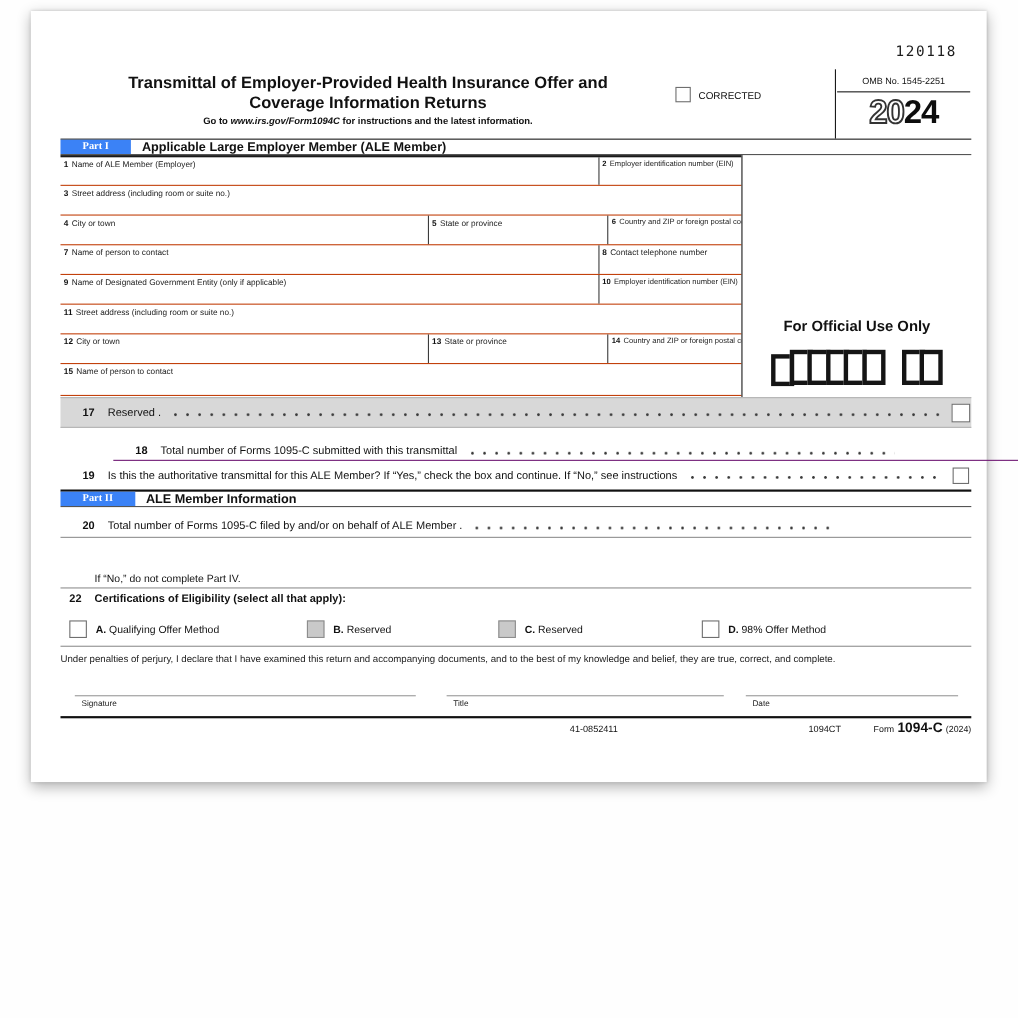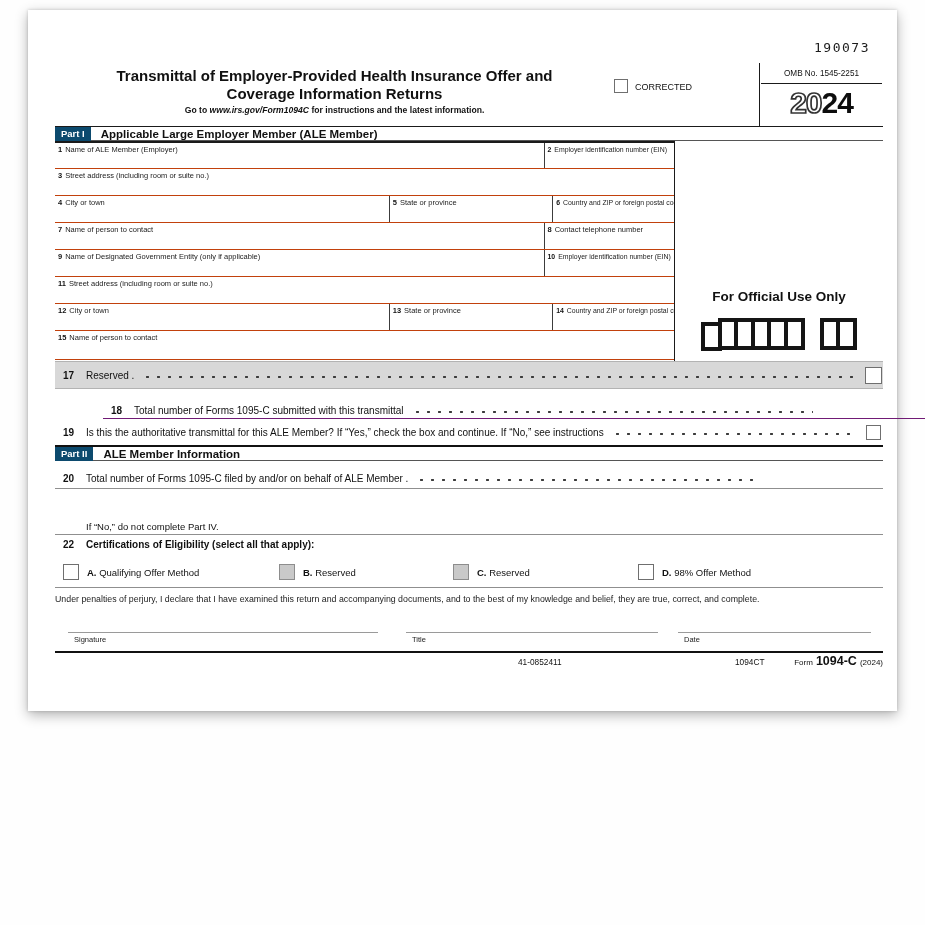--- a/index.html
+++ b/index.html
@@ -29,22 +29,22 @@
   .omb{font-size:8.2px;padding:6px 0 5px;border-bottom:1px solid #1a1a1a;margin:0 1px;}
   .year{font-size:30px;line-height:34px;font-weight:800;margin-top:2px;letter-spacing:-1px;}
   .y-out{color:#fff;-webkit-text-stroke:1.7px #333;font-weight:700;}
   .y-bold{color:#0d0d0d;}
 
   
   .partbar{position:absolute;left:27px;width:828px;height:14px;display:flex;align-items:center;
     border-bottom:1px solid #555;box-sizing:border-box;}
   .p1bar{top:117px;}
   .p2bar{top:435px;border-top:2px solid #111;height:16px;}
-  .partlabel{background:#0c4a6e;color:#fff;font-weight:bold;font-size:9.5px;
-    padding:1px 6px 2px;margin-right:10px;flex:none;}
+  .partlabel{background:#3b82f6;color:#fff;font-weight:bold;font-size:9.5px;
+    padding:1px 20px 2px;margin-right:10px;flex:none;font-family:Liberation Serif, serif;}
   .parttitle{font-weight:bold;font-size:11.5px;white-space:nowrap;}
 
   
   .p1table{position:absolute;left:27px;top:131px;width:619px;border-top:2px solid #1a1a1a;box-sizing:border-box;}
   .trow{display:flex;border-bottom:1px solid #c2410c;box-sizing:border-box;gap:39px;}
   .cell{box-sizing:border-box;padding:2px 3px 0;font-size:7.5px;line-height:9px;color:#222;}
   .cell b{margin-right:3px;color:#111;}
   .bl{border-left:1px solid #3c3c3c;}
   .sm{font-size:6.9px;white-space:nowrap;overflow:hidden;}
 
@@ -54,21 +54,21 @@
   .oftitle{position:absolute;top:148px;width:100%;text-align:center;font-weight:bold;font-size:13.5px;}
   .ofboxes{position:absolute;top:177px;width:100%;display:flex;justify-content:center;align-items:flex-start;}
   .ofb{width:13px;height:24px;border:4.5px solid #151515;background:#fff;flex:none;}
   .cluster{display:flex;align-items:flex-start;}
   .cluster .ofb + .ofb{margin-left:-4.5px;}
   .ofb-low{margin-top:4px;height:21px;}
   .ofgap{width:15px;flex:none;}
 
   
   .lrow{position:absolute;left:27px;width:828px;display:flex;align-items:center;
-    font-size:10px;box-sizing:border-box;padding-left:8px;}
+    font-size:10px;box-sizing:border-box;padding-left:20px;}
   .num{font-weight:bold;width:23px;flex:none;}
   .txt{white-space:nowrap;}
   .leader{flex:1;height:6px;align-self:center;margin:3px 8px 0 8px;
     background-image:radial-gradient(circle,#3a3a3a 1.1px,rgba(0,0,0,0) 1.3px);
     background-size:11px 6px;background-repeat:repeat-x;background-position:0 60%;}
   .cb{width:15px;height:15px;border:1.5px solid #6f6f6f;background:#fff;box-sizing:border-box;flex:none;}
   .cb-corr{width:14px;height:14px;flex:none;}
   .band17{top:351px;height:28px;background:#d8d8d8;border-top:1px solid #b3b3b3;
     border-bottom:1px solid #b3b3b3;}
   .band17 .cb{width:17px;height:17px;margin-right:1px;}
@@ -108,21 +108,21 @@
   .f-right{position:absolute;right:14px;top:644px;display:flex;align-items:baseline;}
   .f-right .w{font-size:8px;margin-right:3px;}
   .f-right .n{font-size:12.5px;font-weight:bold;}
   .f-right .y{font-size:8px;margin-left:3px;}
 </style>
 </head>
 <body>
 
 <div class="sheet">
 
-  <div class="serial">190073</div>
+  <div class="serial">120118</div>
 
   <div class="hdr">
     <div class="hdr-center">
       <div class="title">
         <div>Transmittal of Employer-Provided Health Insurance Offer and</div>
         <div>Coverage Information Returns</div>
       </div>
       <div class="goto">
         <span>Go to </span><span class="url">www.irs.gov/Form1094C</span><span> for instructions and the latest information.</span>
       </div>

